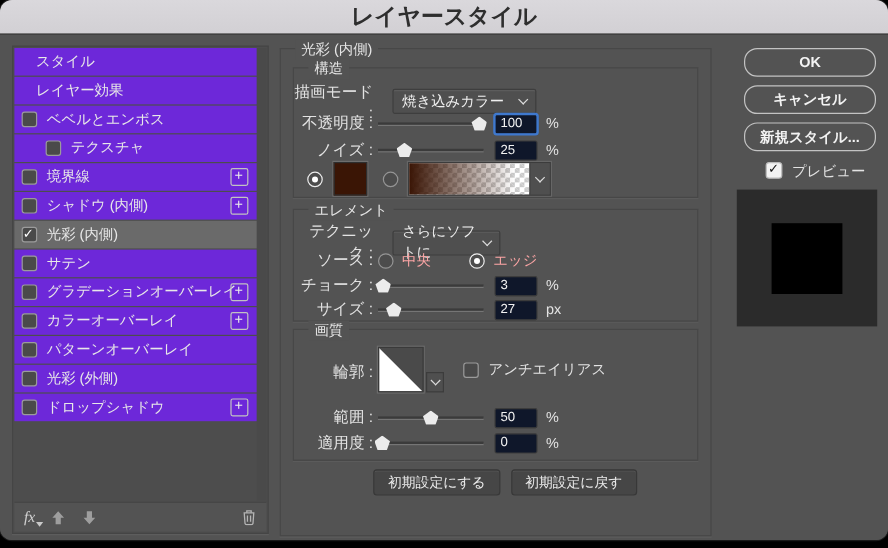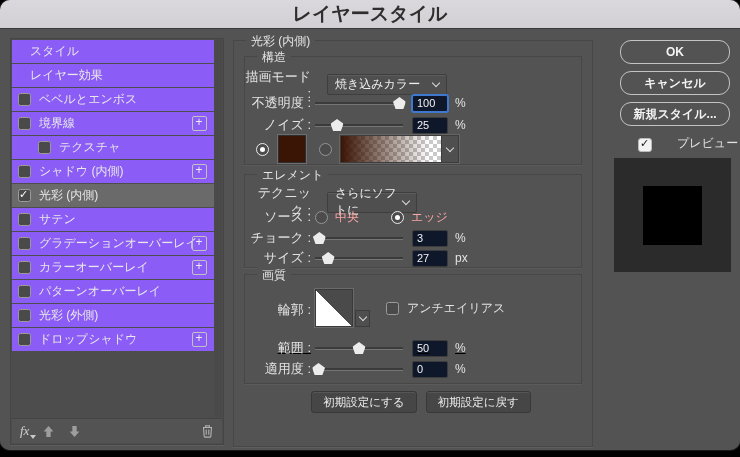--- a/index.html
+++ b/index.html
@@ -8,21 +8,21 @@
     overflow:hidden;background:#535353;box-shadow:0 0 0 1px #1a1a1a;}
   .titlebar{height:28px;background:linear-gradient(#dad8dc,#d2d0d4);border-bottom:1px solid #3a3a3a;
     display:flex;align-items:center;justify-content:center;}
   .titlebar .title{font-size:19px;font-weight:bold;color:#2e2e2e;}
   .content{position:absolute;top:29px;left:0;right:0;bottom:0;background:#535353;}
 
   
   .sidebar{position:absolute;left:10px;top:9px;width:212px;height:405px;background:#4d4d4d;
     border:1px solid #454545;box-shadow:0 1px 0 rgba(255,255,255,.06);}
   .s-list{position:absolute;left:1px;top:1px;right:9px;}
-  .s-item{height:23px;margin-bottom:1px;background:#8b5cf6;display:flex;align-items:center;
+  .s-item{height:23px;margin-bottom:1px;background:#6d28d9;display:flex;align-items:center;
     padding-left:18px;color:#e8e8e8;font-size:12px;position:relative;cursor:default;}
   .s-item.sel{background:#6a6a6a;}
   .s-item.has-check{padding-left:6px;}
   .s-item.indent{padding-left:26px;}
   .s-check{width:11px;height:11px;border:1px solid #9b9b9b;border-radius:2.5px;background:#4a4a4a;
     margin-right:8px;position:relative;flex:0 0 auto;}
   .s-check.checked::after{content:"✓";position:absolute;left:0px;top:-2px;font-size:11px;
     font-weight:bold;color:#fff;}
   .s-plus{position:absolute;right:7px;top:4px;width:13px;height:13px;border:1px solid #c2c2c2;
     border-radius:2px;color:#ececec;}
@@ -91,21 +91,21 @@
 
   .footer-btns{position:absolute;left:16px;right:0;top:350px;display:flex;justify-content:center;gap:9px;}
   .dlg-btn{height:20px;background:#464646;border:1px solid #383838;border-radius:3px;
     box-shadow:inset 0 1px 0 rgba(255,255,255,.09);color:#ebebeb;font-size:11.5px;
     display:flex;align-items:center;padding:0 11px;}
 
   
   .pill{position:absolute;left:620px;width:108px;height:22px;border:1px solid #c3c3c3;
     border-radius:11px;background:transparent;color:#f3f3f3;font-size:12px;font-weight:600;
     display:flex;align-items:center;justify-content:center;}
-  .preview-row{position:absolute;left:638px;top:106px;display:flex;align-items:flex-end;gap:17px;}
+  .preview-row{position:absolute;left:638px;top:106px;display:flex;align-items:flex-start;}
   .wcheck{width:12px;height:12px;background:#f3f3f3;border:1px solid #bbb;border-radius:3px;position:relative;}
   .wcheck.checked::after{content:"✓";position:absolute;left:1px;top:-2px;font-size:11px;font-weight:bold;color:#161616;}
   .preview-thumb{position:absolute;left:614px;top:129px;width:117px;height:114px;background:#2b2b2b;}
   .preview-inner{position:absolute;left:29px;top:28px;width:59px;height:59px;background:#000;}
 
   svg{display:block;}
 </style>
 </head>
 <body>
 
@@ -130,30 +130,30 @@
 
       </div>
 
       <div class="s-item has-check">
         <span class="s-check"></span>
         <span class="s-label">ベベルとエンボス</span>
 
       </div>
 
 
+      <div class="s-item has-check indent">
+        <span class="s-check"></span>
+        <span class="s-label">テクスチャ</span>
+
+      </div>
+
       <div class="s-item has-check">
         <span class="s-check"></span>
         <span class="s-label">境界線</span>
         <span class="s-plus"></span>
-      </div>
-
-      <div class="s-item has-check indent">
-        <span class="s-check"></span>
-        <span class="s-label">テクスチャ</span>
-
       </div>
 
       <div class="s-item has-check">
         <span class="s-check"></span>
         <span class="s-label">シャドウ (内側)</span>
         <span class="s-plus"></span>
       </div>
 
       <div class="s-item has-check sel">
         <span class="s-check checked"></span>
@@ -315,21 +315,21 @@
         <div class="frow" style="top:14px;align-items:flex-start;">
           <span class="flabel" style="margin-top:12px;">輪郭 :</span>
           <span class="contour"></span>
           <span class="contour-chev" style="margin-bottom:0;margin-top:21px;">
             <span class="chev"></span>
           </span>
           <span class="cbox" style="margin-left:16px;margin-top:13px;"></span>
           <span class="cbox-label" style="margin-top:11px;">アンチエイリアス</span>
         </div>
 
-        <div class="frow" style="top:64px;text-decoration:underline;">
+        <div class="frow" style="top:64px;">
           <span class="flabel">範囲 :</span>
           <span class="slider">
             <span class="track"></span>
             <span class="thumb" style="left:50%;"></span>
           </span>
           <span class="valbox">50</span>
           <span class="unit">%</span>
         </div>
 
         <div class="frow" style="top:85px;">

